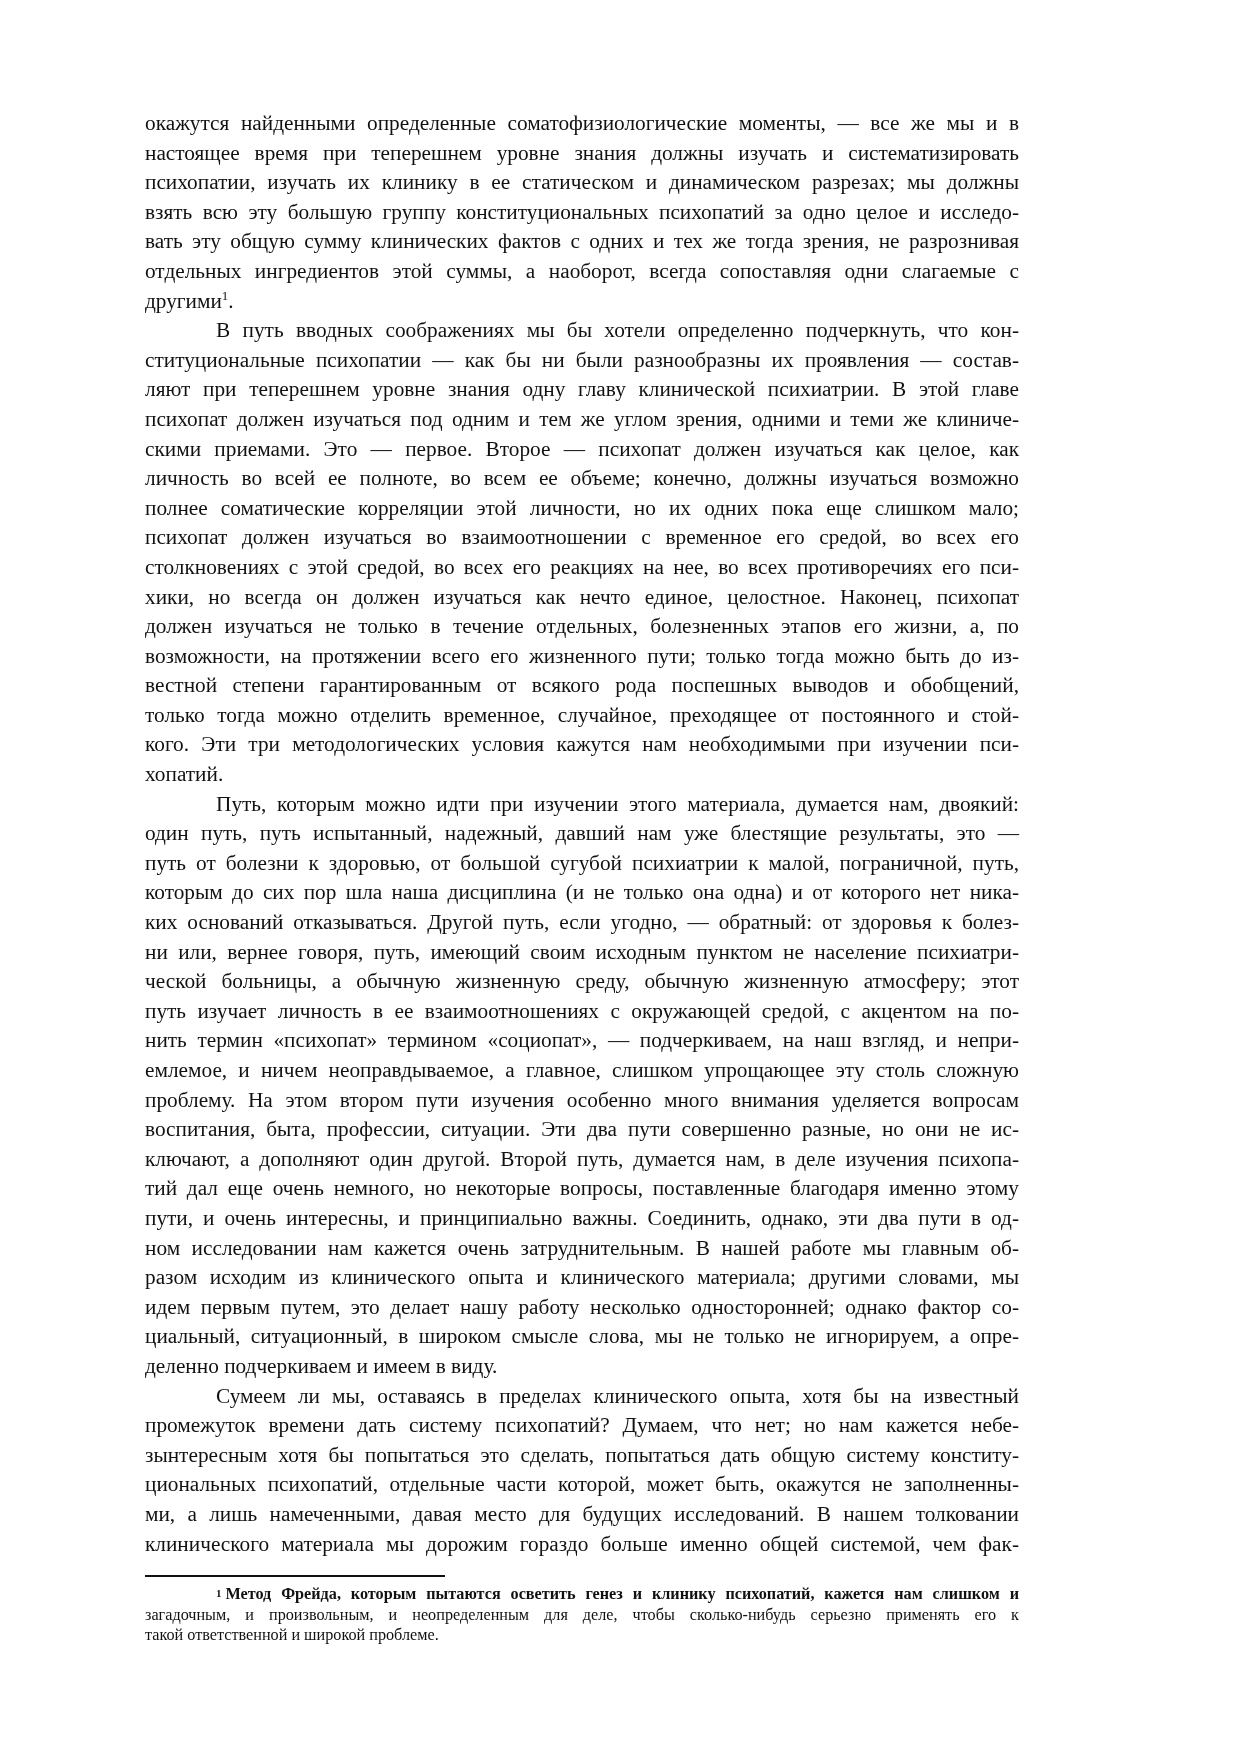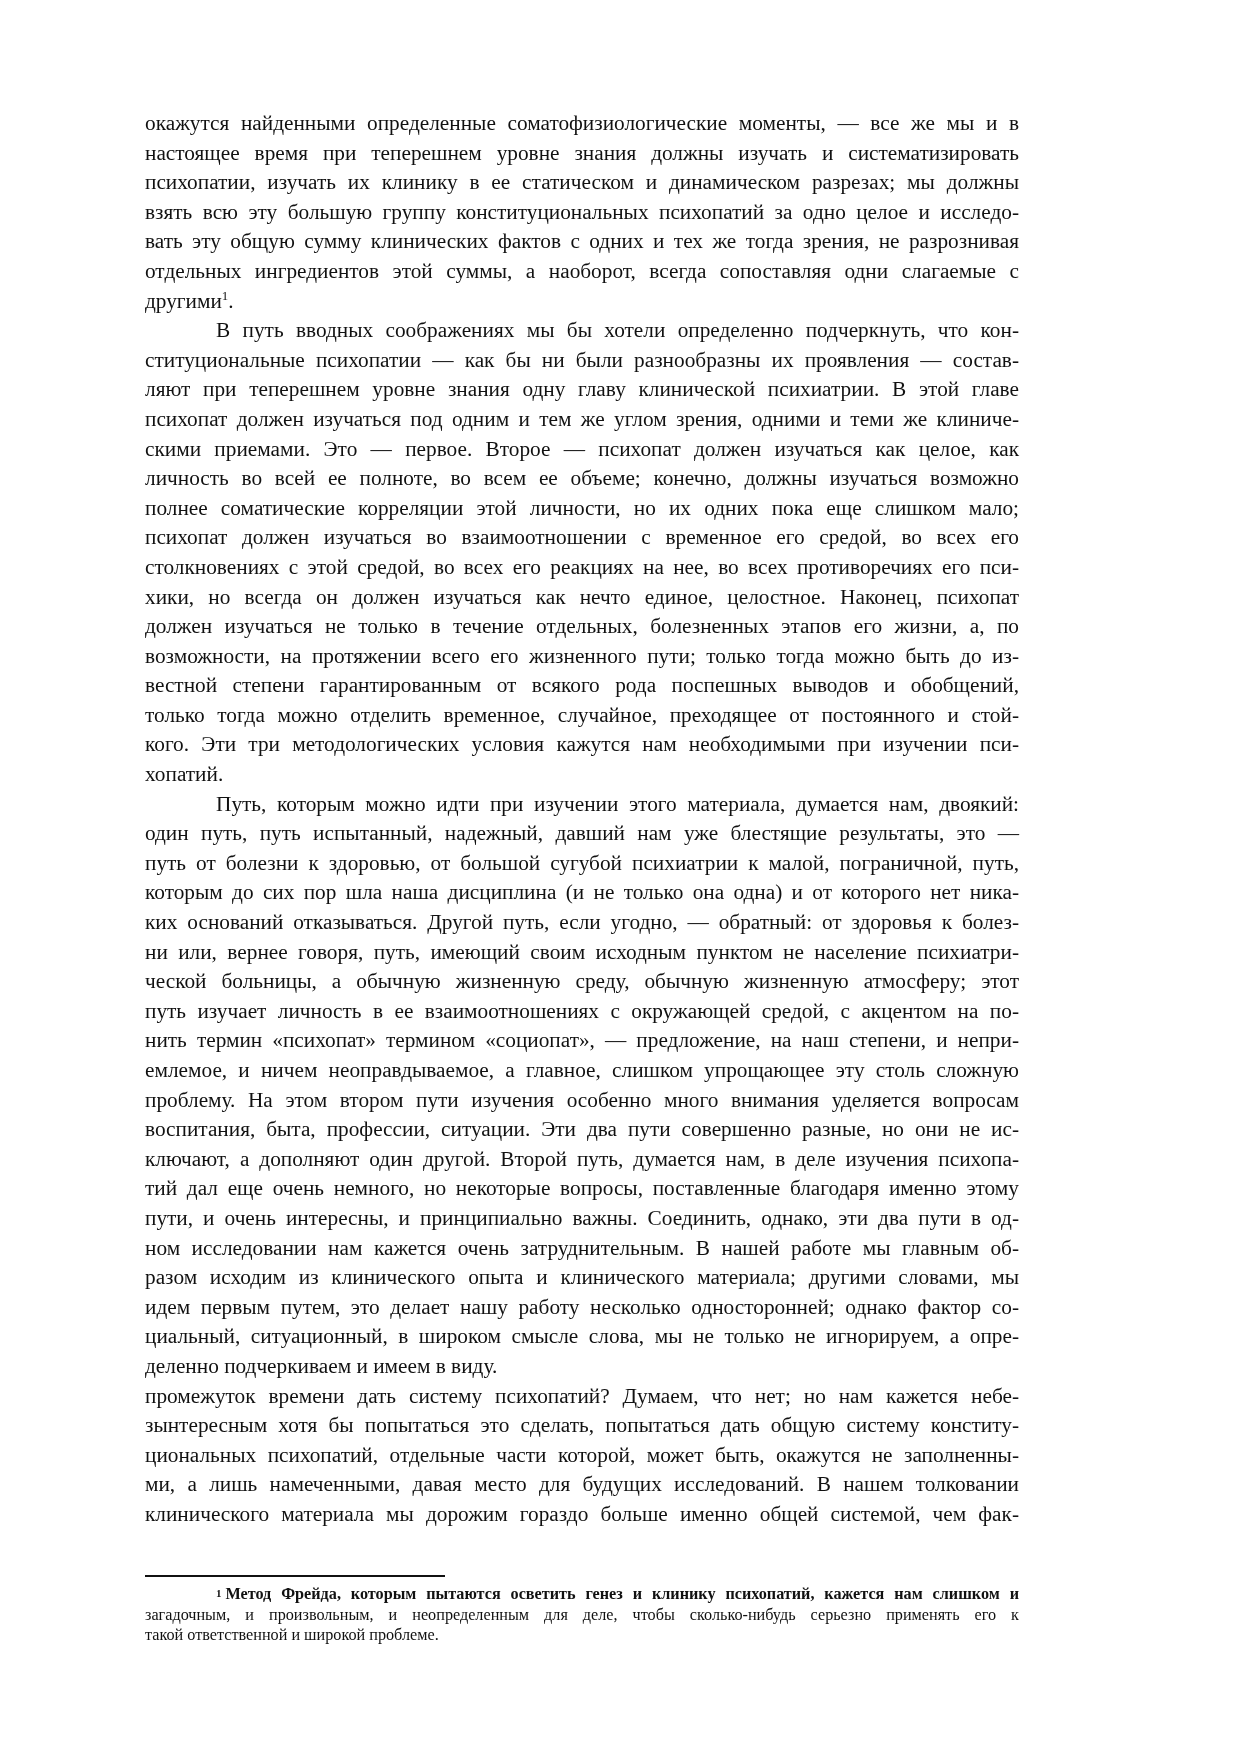--- a/index.html
+++ b/index.html
@@ -118,35 +118,36 @@
 
   <div>
     <span class="body-line indent">Путь, которым можно идти при изучении этого материала, думается нам, двоякий:</span>
     <span class="body-line">один путь, путь испытанный, надежный, давший нам уже блестящие результаты, это —</span>
     <span class="body-line">путь от болезни к здоровью, от большой сугубой психиатрии к малой, пограничной, путь,</span>
     <span class="body-line">которым до сих пор шла наша дисциплина (и не только она одна) и от которого нет ника-</span>
     <span class="body-line">ких оснований отказываться. Другой путь, если угодно, — обратный: от здоровья к болез-</span>
     <span class="body-line">ни или, вернее говоря, путь, имеющий своим исходным пунктом не население психиатри-</span>
     <span class="body-line">ческой больницы, а обычную жизненную среду, обычную жизненную атмосферу; этот</span>
     <span class="body-line">путь изучает личность в ее взаимоотношениях с окружающей средой, с акцентом на по-</span>
-    <span class="body-line">нить термин «психопат» термином «социопат», — предложение, на наш степени, и непри-</span>
+    <span class="body-line">нить термин «психопат» термином «социопат», — подчеркиваем, на наш взгляд, и непри-</span>
     <span class="body-line">емлемое, и ничем неоправдываемое, а главное, слишком упрощающее эту столь сложную</span>
     <span class="body-line">проблему. На этом втором пути изучения особенно много внимания уделяется вопросам</span>
     <span class="body-line">воспитания, быта, профессии, ситуации. Эти два пути совершенно разные, но они не ис-</span>
     <span class="body-line">ключают, а дополняют один другой. Второй путь, думается нам, в деле изучения психопа-</span>
     <span class="body-line">тий дал еще очень немного, но некоторые вопросы, поставленные благодаря именно этому</span>
     <span class="body-line">пути, и очень интересны, и принципиально важны. Соединить, однако, эти два пути в од-</span>
     <span class="body-line">ном исследовании нам кажется очень затруднительным. В нашей работе мы главным об-</span>
     <span class="body-line">разом исходим из клинического опыта и клинического материала; другими словами, мы</span>
     <span class="body-line">идем первым путем, это делает нашу работу несколько односторонней; однако фактор со-</span>
     <span class="body-line">циальный, ситуационный, в широком смысле слова, мы не только не игнорируем, а опре-</span>
     <span class="body-line last">деленно подчеркиваем и имеем в виду.</span>
   </div>
 
   <div>
+    <span class="body-line indent">Сумеем ли мы, оставаясь в пределах клинического опыта, хотя бы на известный</span>
     <span class="body-line">промежуток времени дать систему психопатий? Думаем, что нет; но нам кажется небе-</span>
     <span class="body-line">зынтересным хотя бы попытаться это сделать, попытаться дать общую систему конститу-</span>
     <span class="body-line">циональных психопатий, отдельные части которой, может быть, окажутся не заполненны-</span>
     <span class="body-line">ми, а лишь намеченными, давая место для будущих исследований. В нашем толковании</span>
     <span class="body-line">клинического материала мы дорожим гораздо больше именно общей системой, чем фак-</span>
   </div>
 
 </div>
 
 <div class="footnote-rule"></div>

